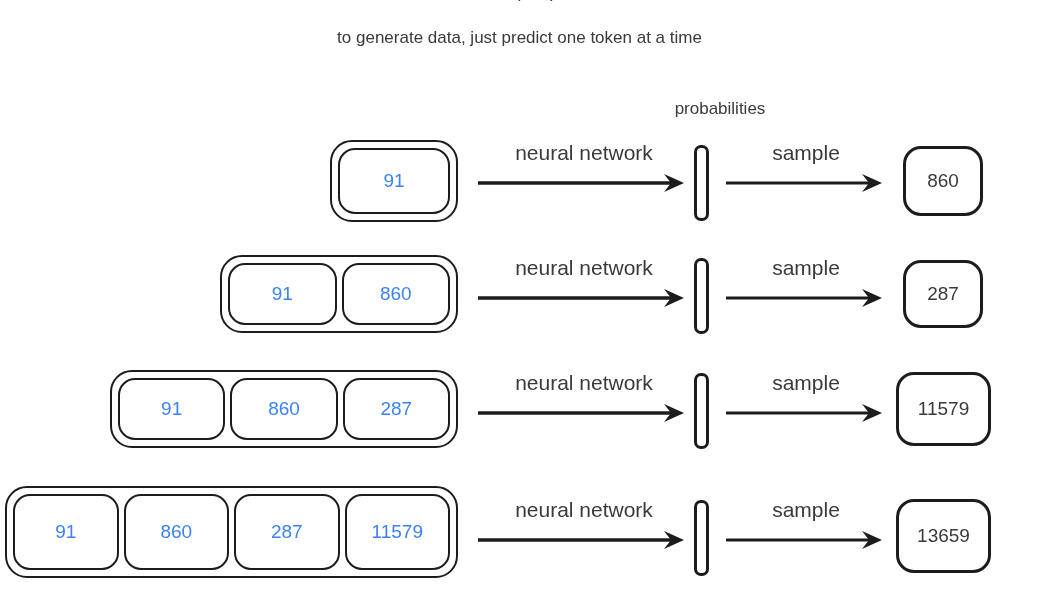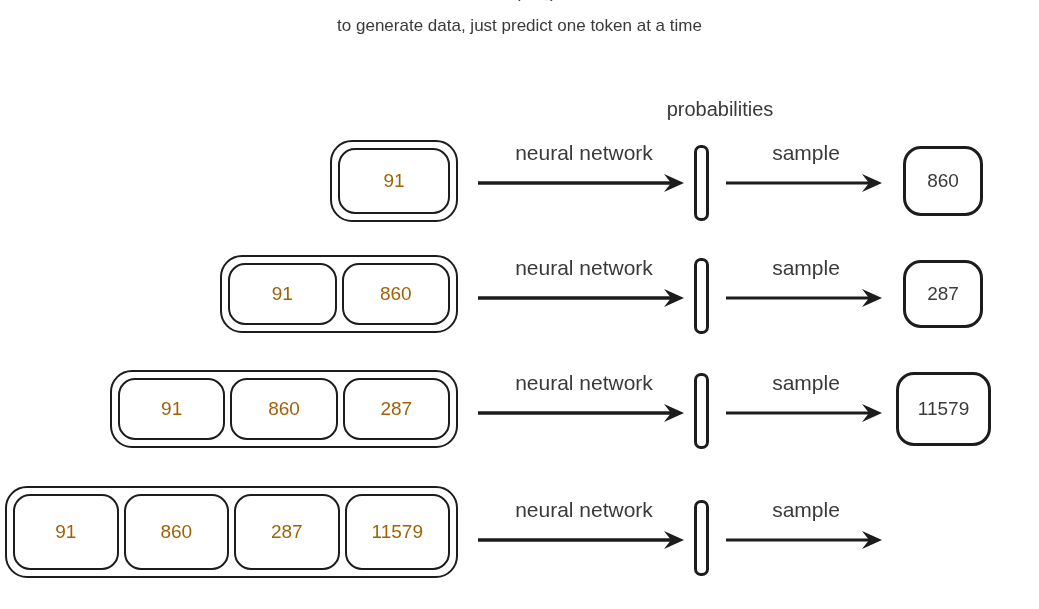--- a/index.html
+++ b/index.html
@@ -13,21 +13,21 @@
     position: relative;
     overflow: hidden;
     font-family: "Liberation Sans", sans-serif;
     color: #3a3a3a;
   }
 
   
   #caption {
     position: absolute;
     left: 0;
-    top: 15px;
+    top: 27px;
     width: 1039px;
     text-align: center;
     font-size: 17px;
     line-height: 22px;
     color: #3a3a3a;
     white-space: nowrap;
   }
   
   #clipped-line {
     position: absolute;
@@ -43,21 +43,21 @@
     height: 17px;
   }
 
   
   #prob-label {
     position: absolute;
     top: 98px;
     left: 620px;
     width: 200px;
     text-align: center;
-    font-size: 20px;
+    font-size: 17px;
     line-height: 22px;
     color: #3a3a3a;
     white-space: nowrap;
   }
 
   
   .row {
     position: absolute;
     left: 0;
     width: 1039px;
@@ -81,21 +81,21 @@
   .token {
     box-sizing: border-box;
     border: 2.5px solid #1c1c1c;
     border-radius: 17px;
     background: #ffffff;
     height: 100%;
     display: flex;
     align-items: center;
     justify-content: center;
     font-size: 19px;
-    color: #a16207;
+    color: #3b82f6;
     flex: 1 1 0;
     min-width: 0;
   }
 
   
   .arrow {
     position: absolute;
     height: 26px;
   }
   .arrow svg { display: block; overflow: visible; }
@@ -244,13 +244,14 @@
   <div class="prob-bar" style="left:694px; top:14px;"></div>
 
   <div class="arrow-label" style="left:726px; top:14px; width:160px;">sample</div>
   <div class="arrow" style="left:726px; top:41px; width:160px;">
     <svg width="160" height="26" viewBox="0 0 160 26">
       <path d="M0 13 L146 13" stroke="#1c1c1c" stroke-width="3" fill="none"></path>
       <path d="M136 4 L156 13 L136 22 L143 13 Z" fill="#1c1c1c"></path>
     </svg>
   </div>
 
+  <div class="output" style="left:896px; top:13px; width:95px; height:74px;">13659</div>
 </div>
 
 </body></html>

